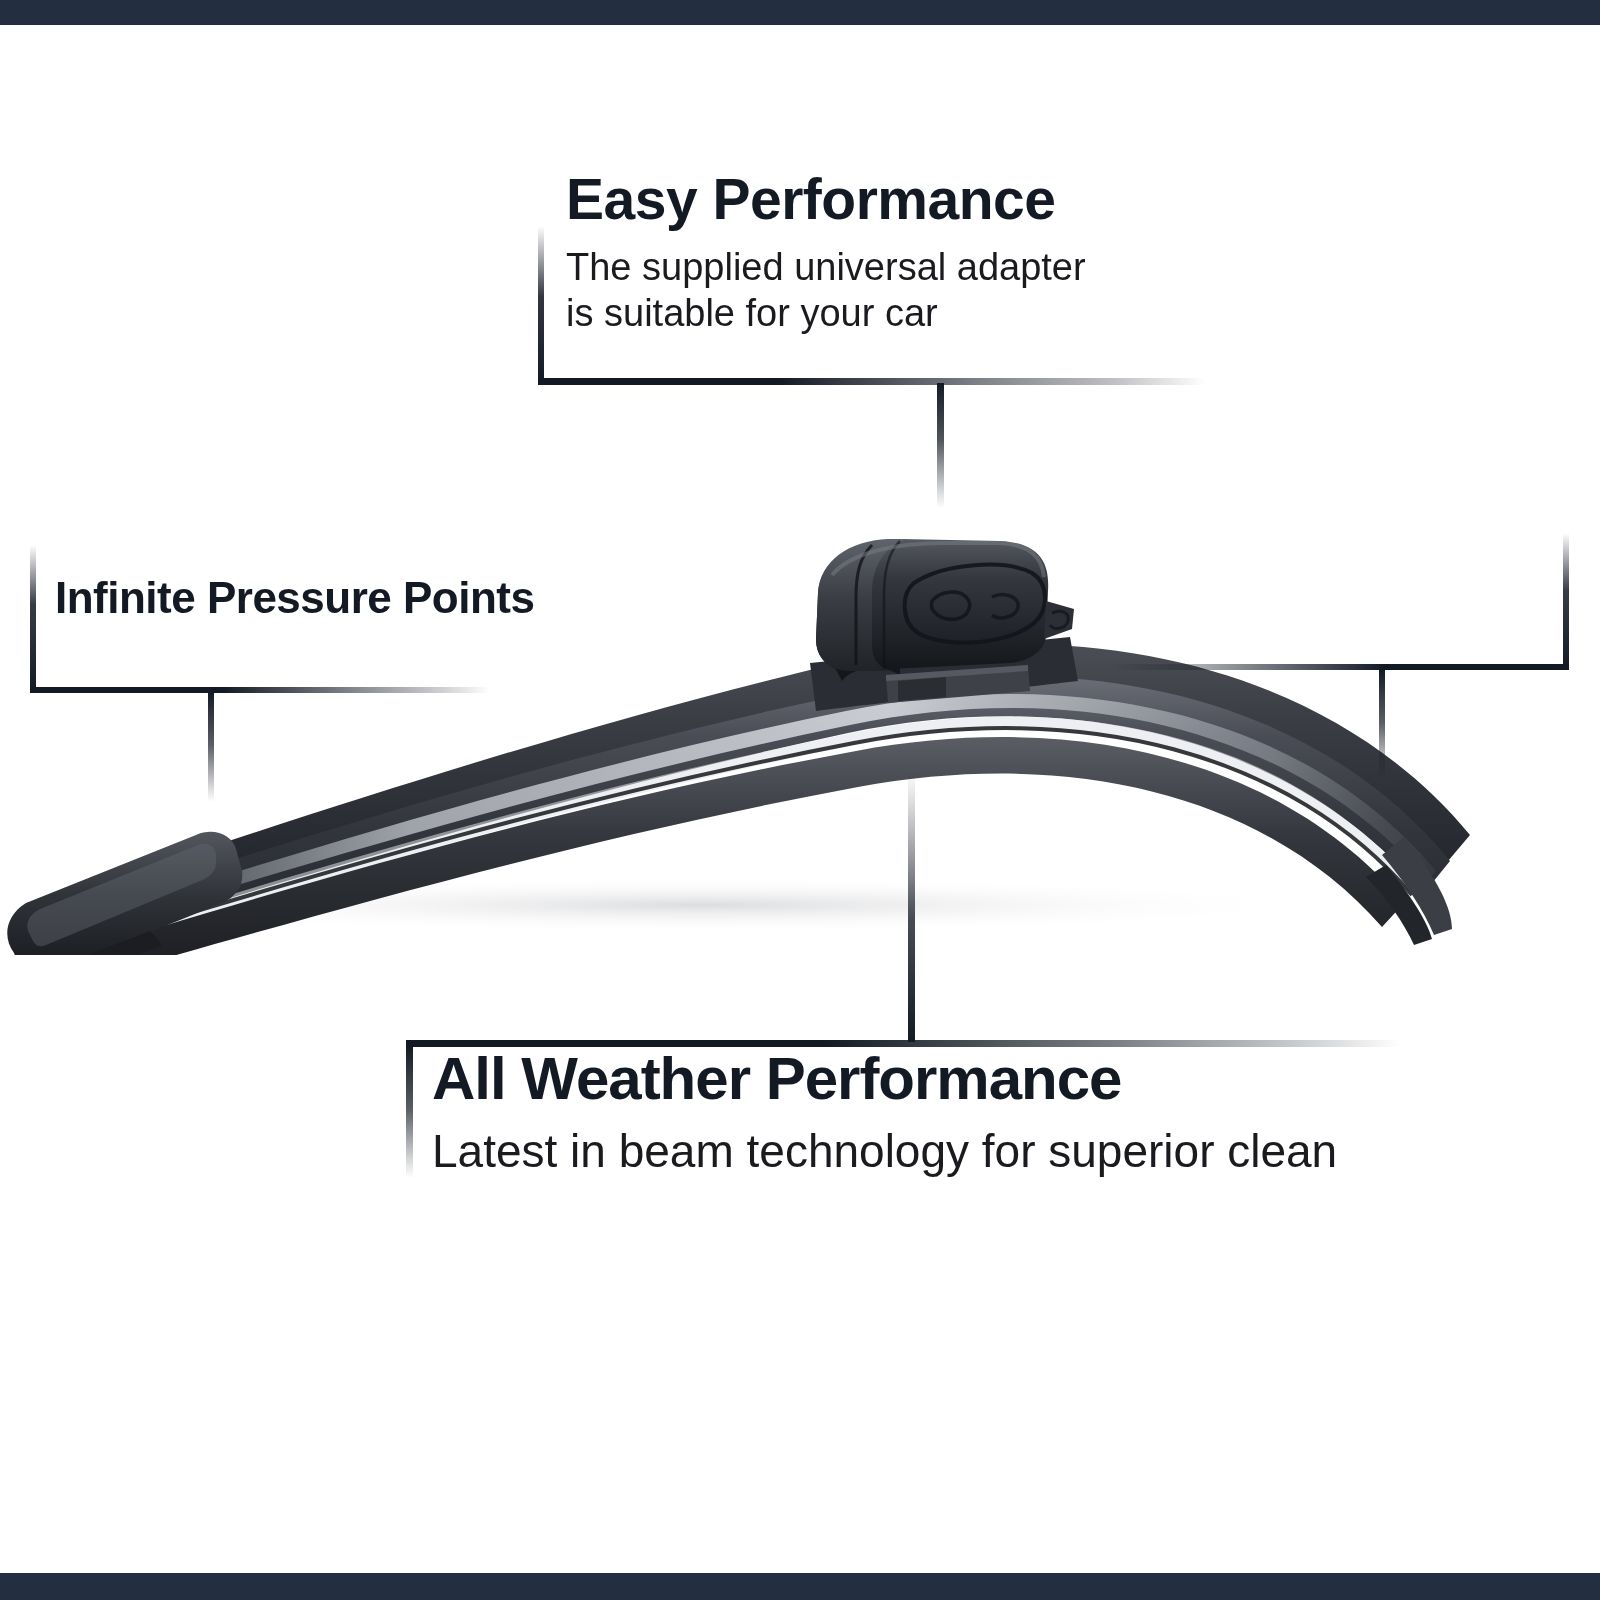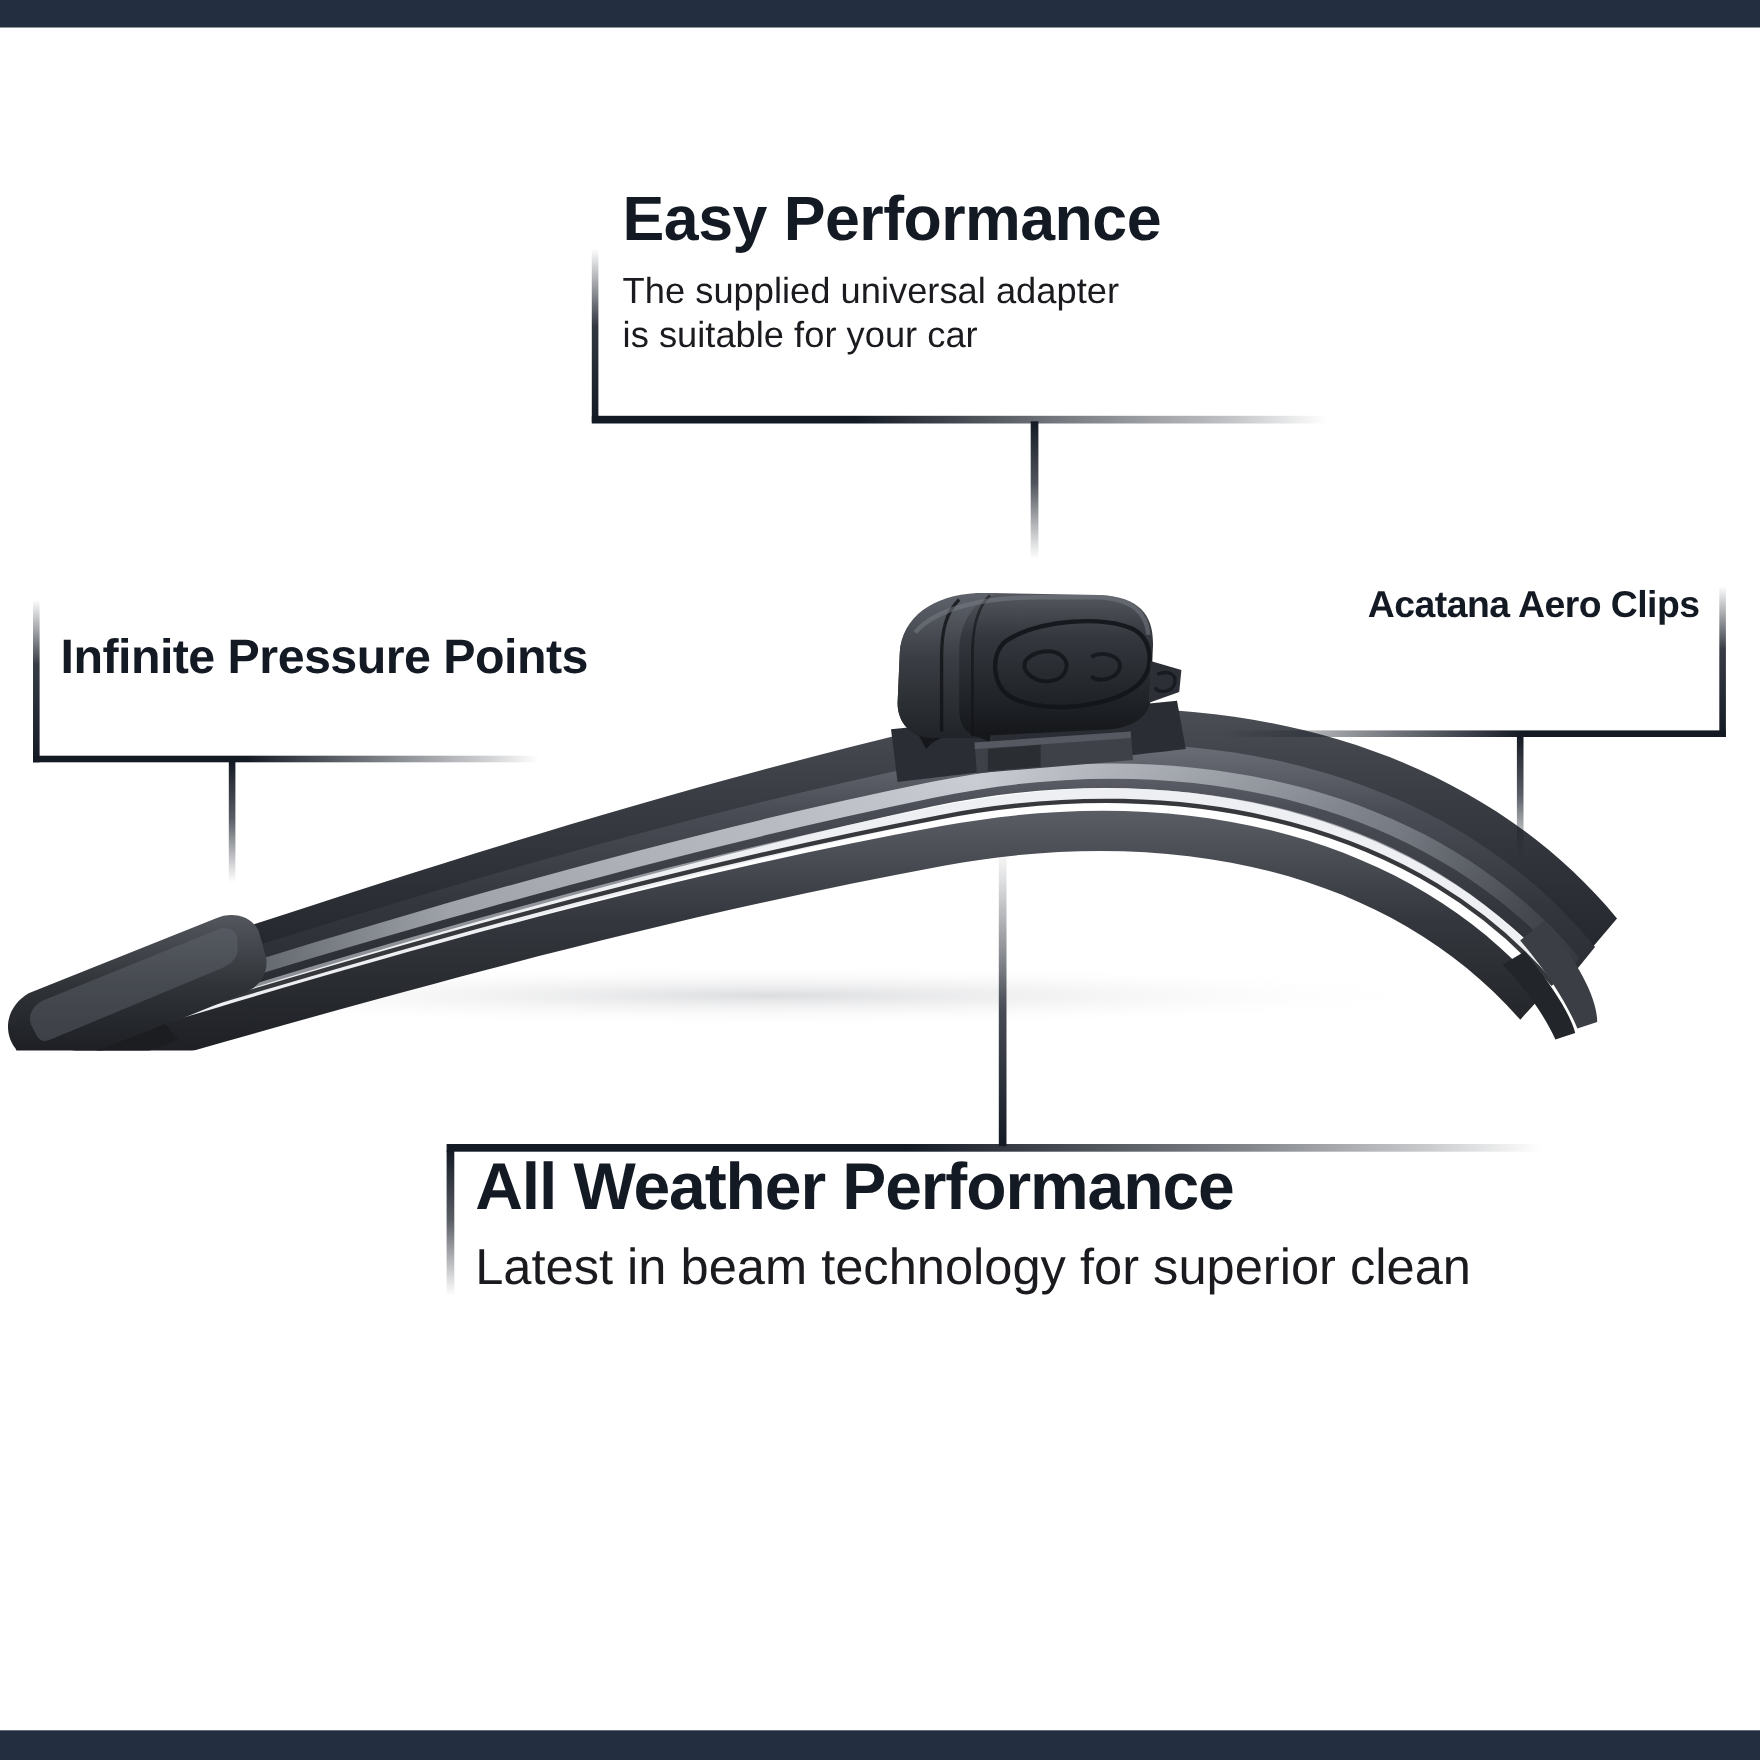--- a/index.html
+++ b/index.html
@@ -30,21 +30,21 @@
   .c-sub{
     color:#1b1b1f;
     font-weight:400;
     margin:0;
     line-height:1.22;
   }
 
   
   #callout-easy-installation{left:540px;top:170px;width:600px;}
   #callout-easy-installation .c-title{font-size:57px;padding-left:26px;}
-  #callout-easy-installation .c-sub{font-size:33px;padding-left:26px;padding-top:16px;}
+  #callout-easy-installation .c-sub{font-size:38px;padding-left:26px;padding-top:16px;}
 
   
   .rule-ei-left{
     position:absolute;left:538px;top:226px;width:6px;height:158px;
     background:linear-gradient(to bottom,rgba(20,26,36,0) 0%,rgba(20,26,36,.88) 45%,#141a24 100%);
   }
   
   .rule-ei-bottom{
     position:absolute;left:538px;top:378px;width:668px;height:7px;
     background:linear-gradient(to right,#141a24 0%,#141a24 36%,rgba(20,26,36,.55) 66%,rgba(20,26,36,.28) 86%,rgba(20,26,36,0) 100%);
@@ -299,21 +299,20 @@
   <div class="rule-ip-bottom"></div>
   <div class="rule-ip-drop"></div>
   <div class="callout" id="callout-infinite-pressure">
     <p class="c-title">Infinite Pressure Points</p>
   </div>
 
   <div class="rule-ac-right"></div>
   <div class="rule-ac-bottom"></div>
   <div class="rule-ac-drop"></div>
   <div class="callout" id="callout-aero-clips">
-    <p class="c-title">Acatana Aero Clips</p>
   </div>
 
   <div class="rule-aw-up"></div>
   <div class="rule-aw-top"></div>
   <div class="rule-aw-left"></div>
   <div class="callout" id="callout-all-weather">
     <p class="c-title">All Weather Performance</p>
     <p class="c-sub">Latest in beam technology for superior clean</p>
   </div>
 

